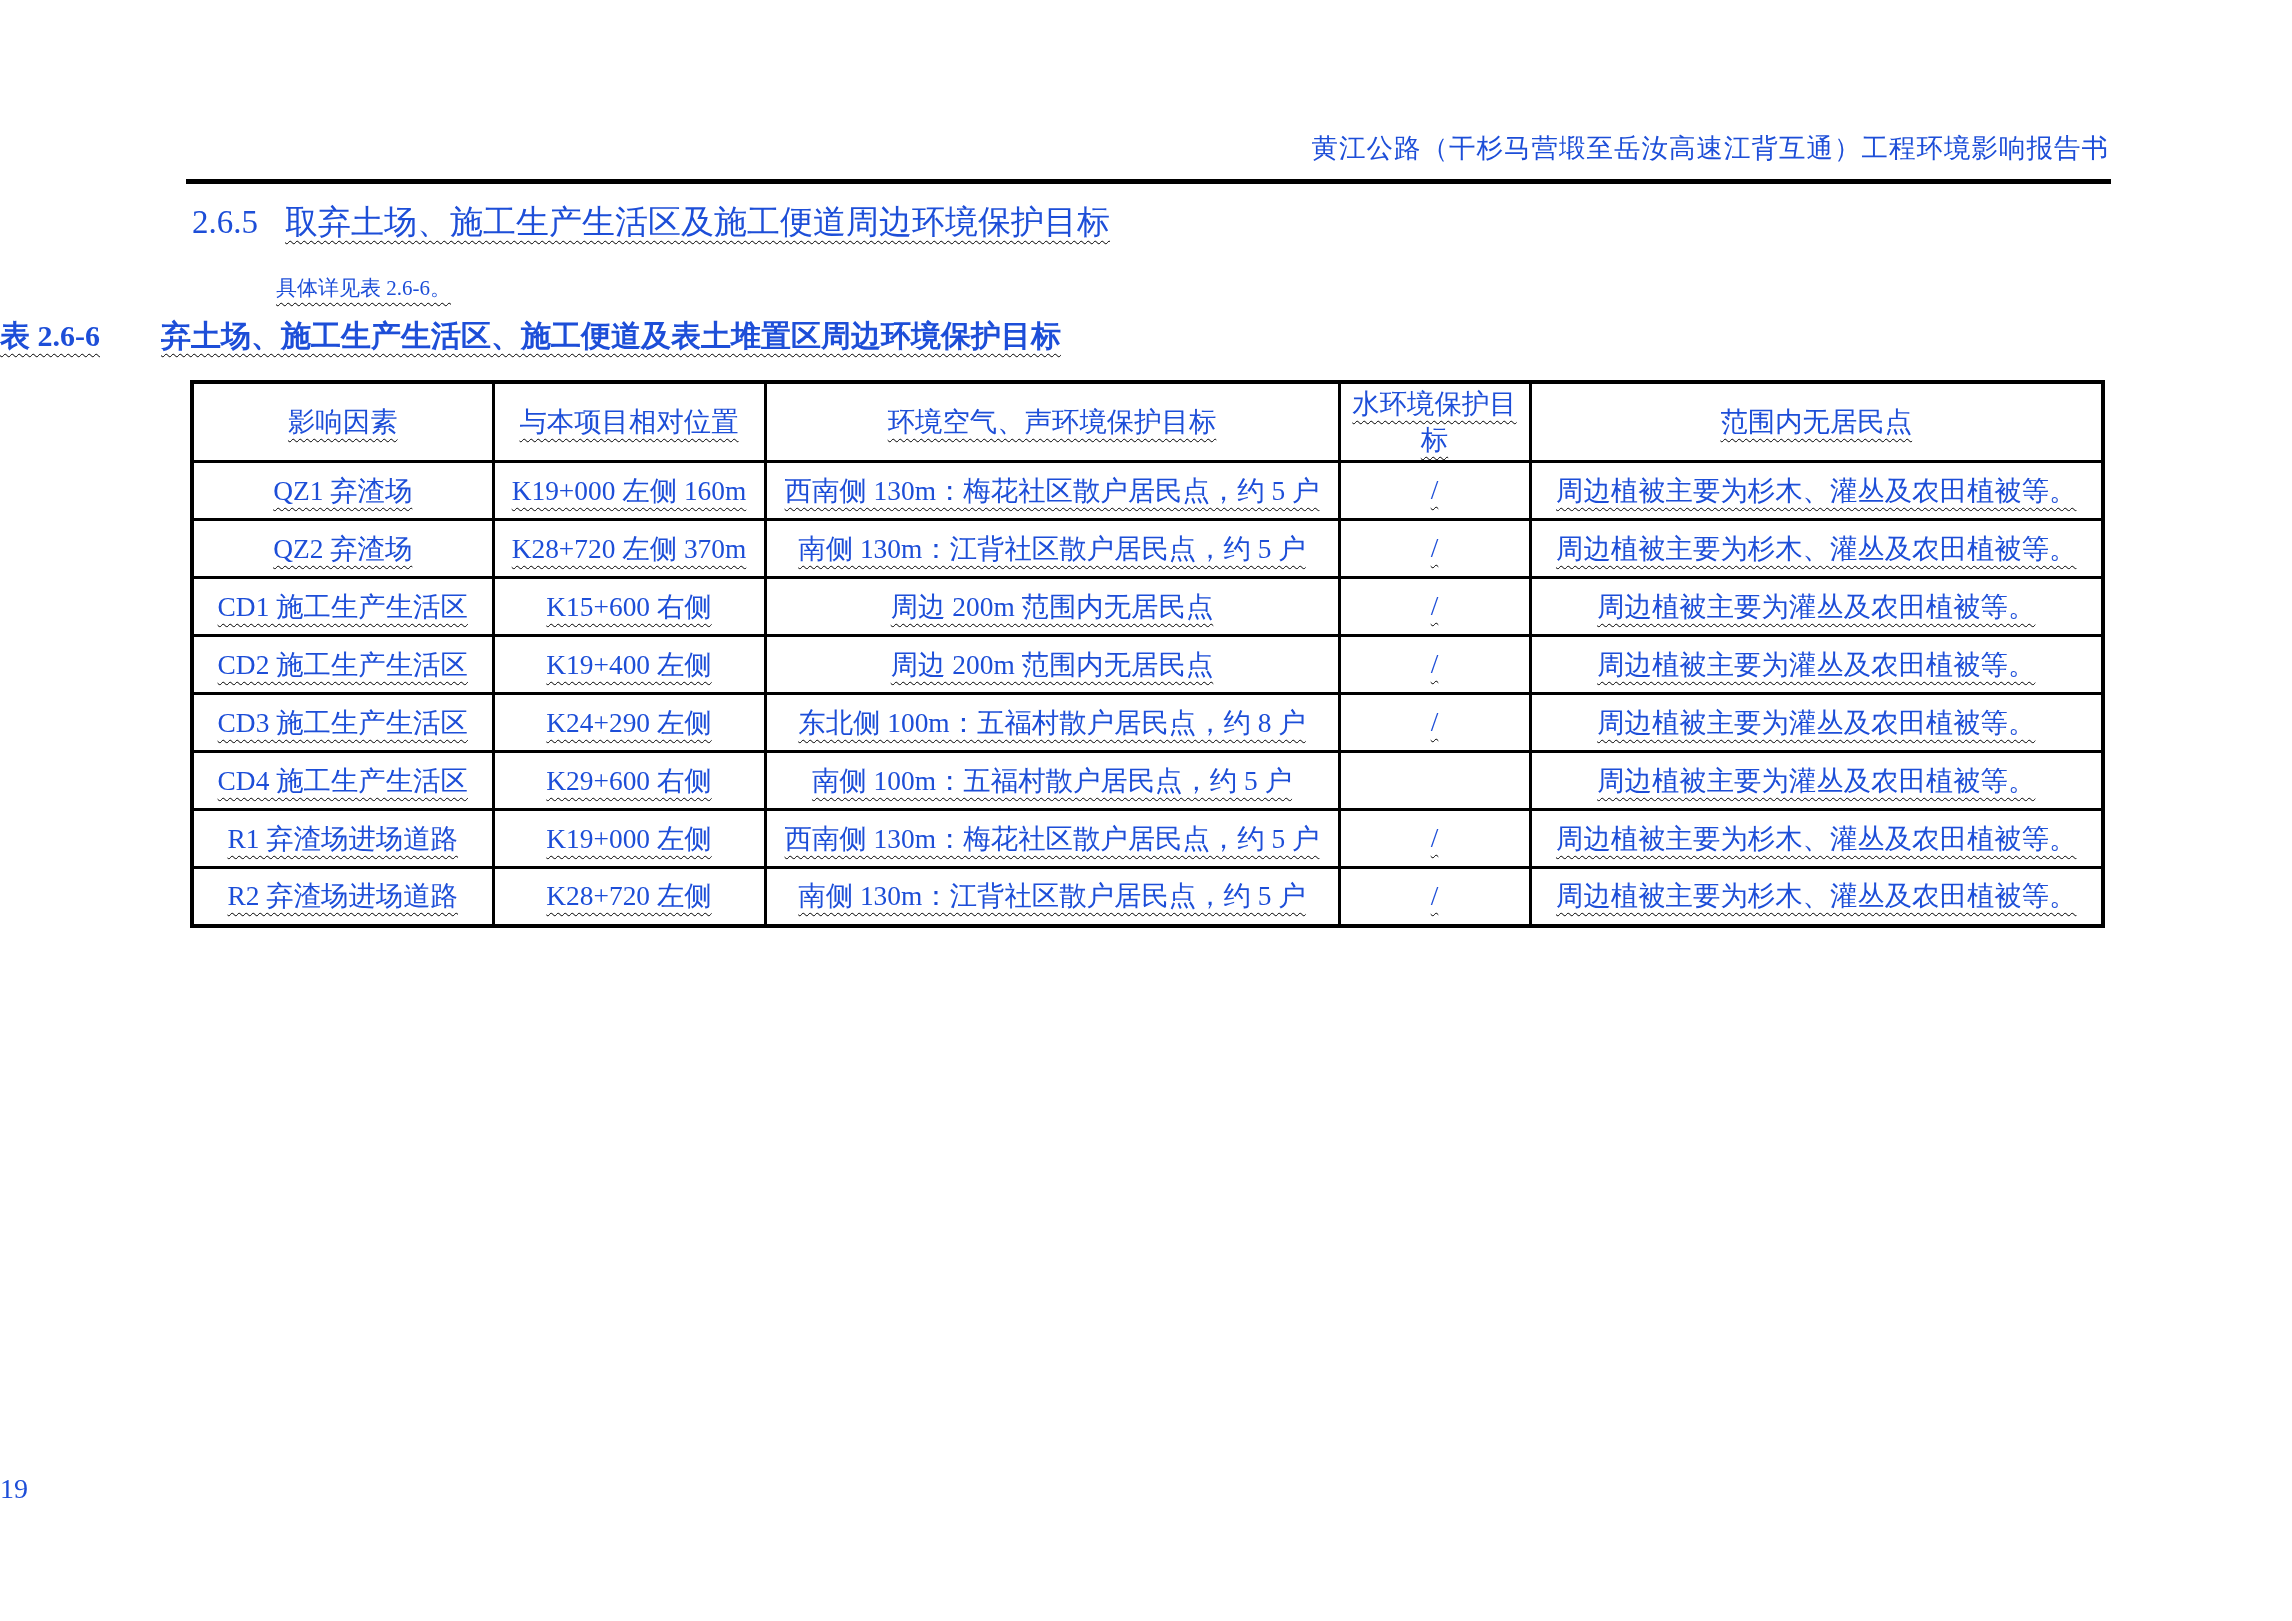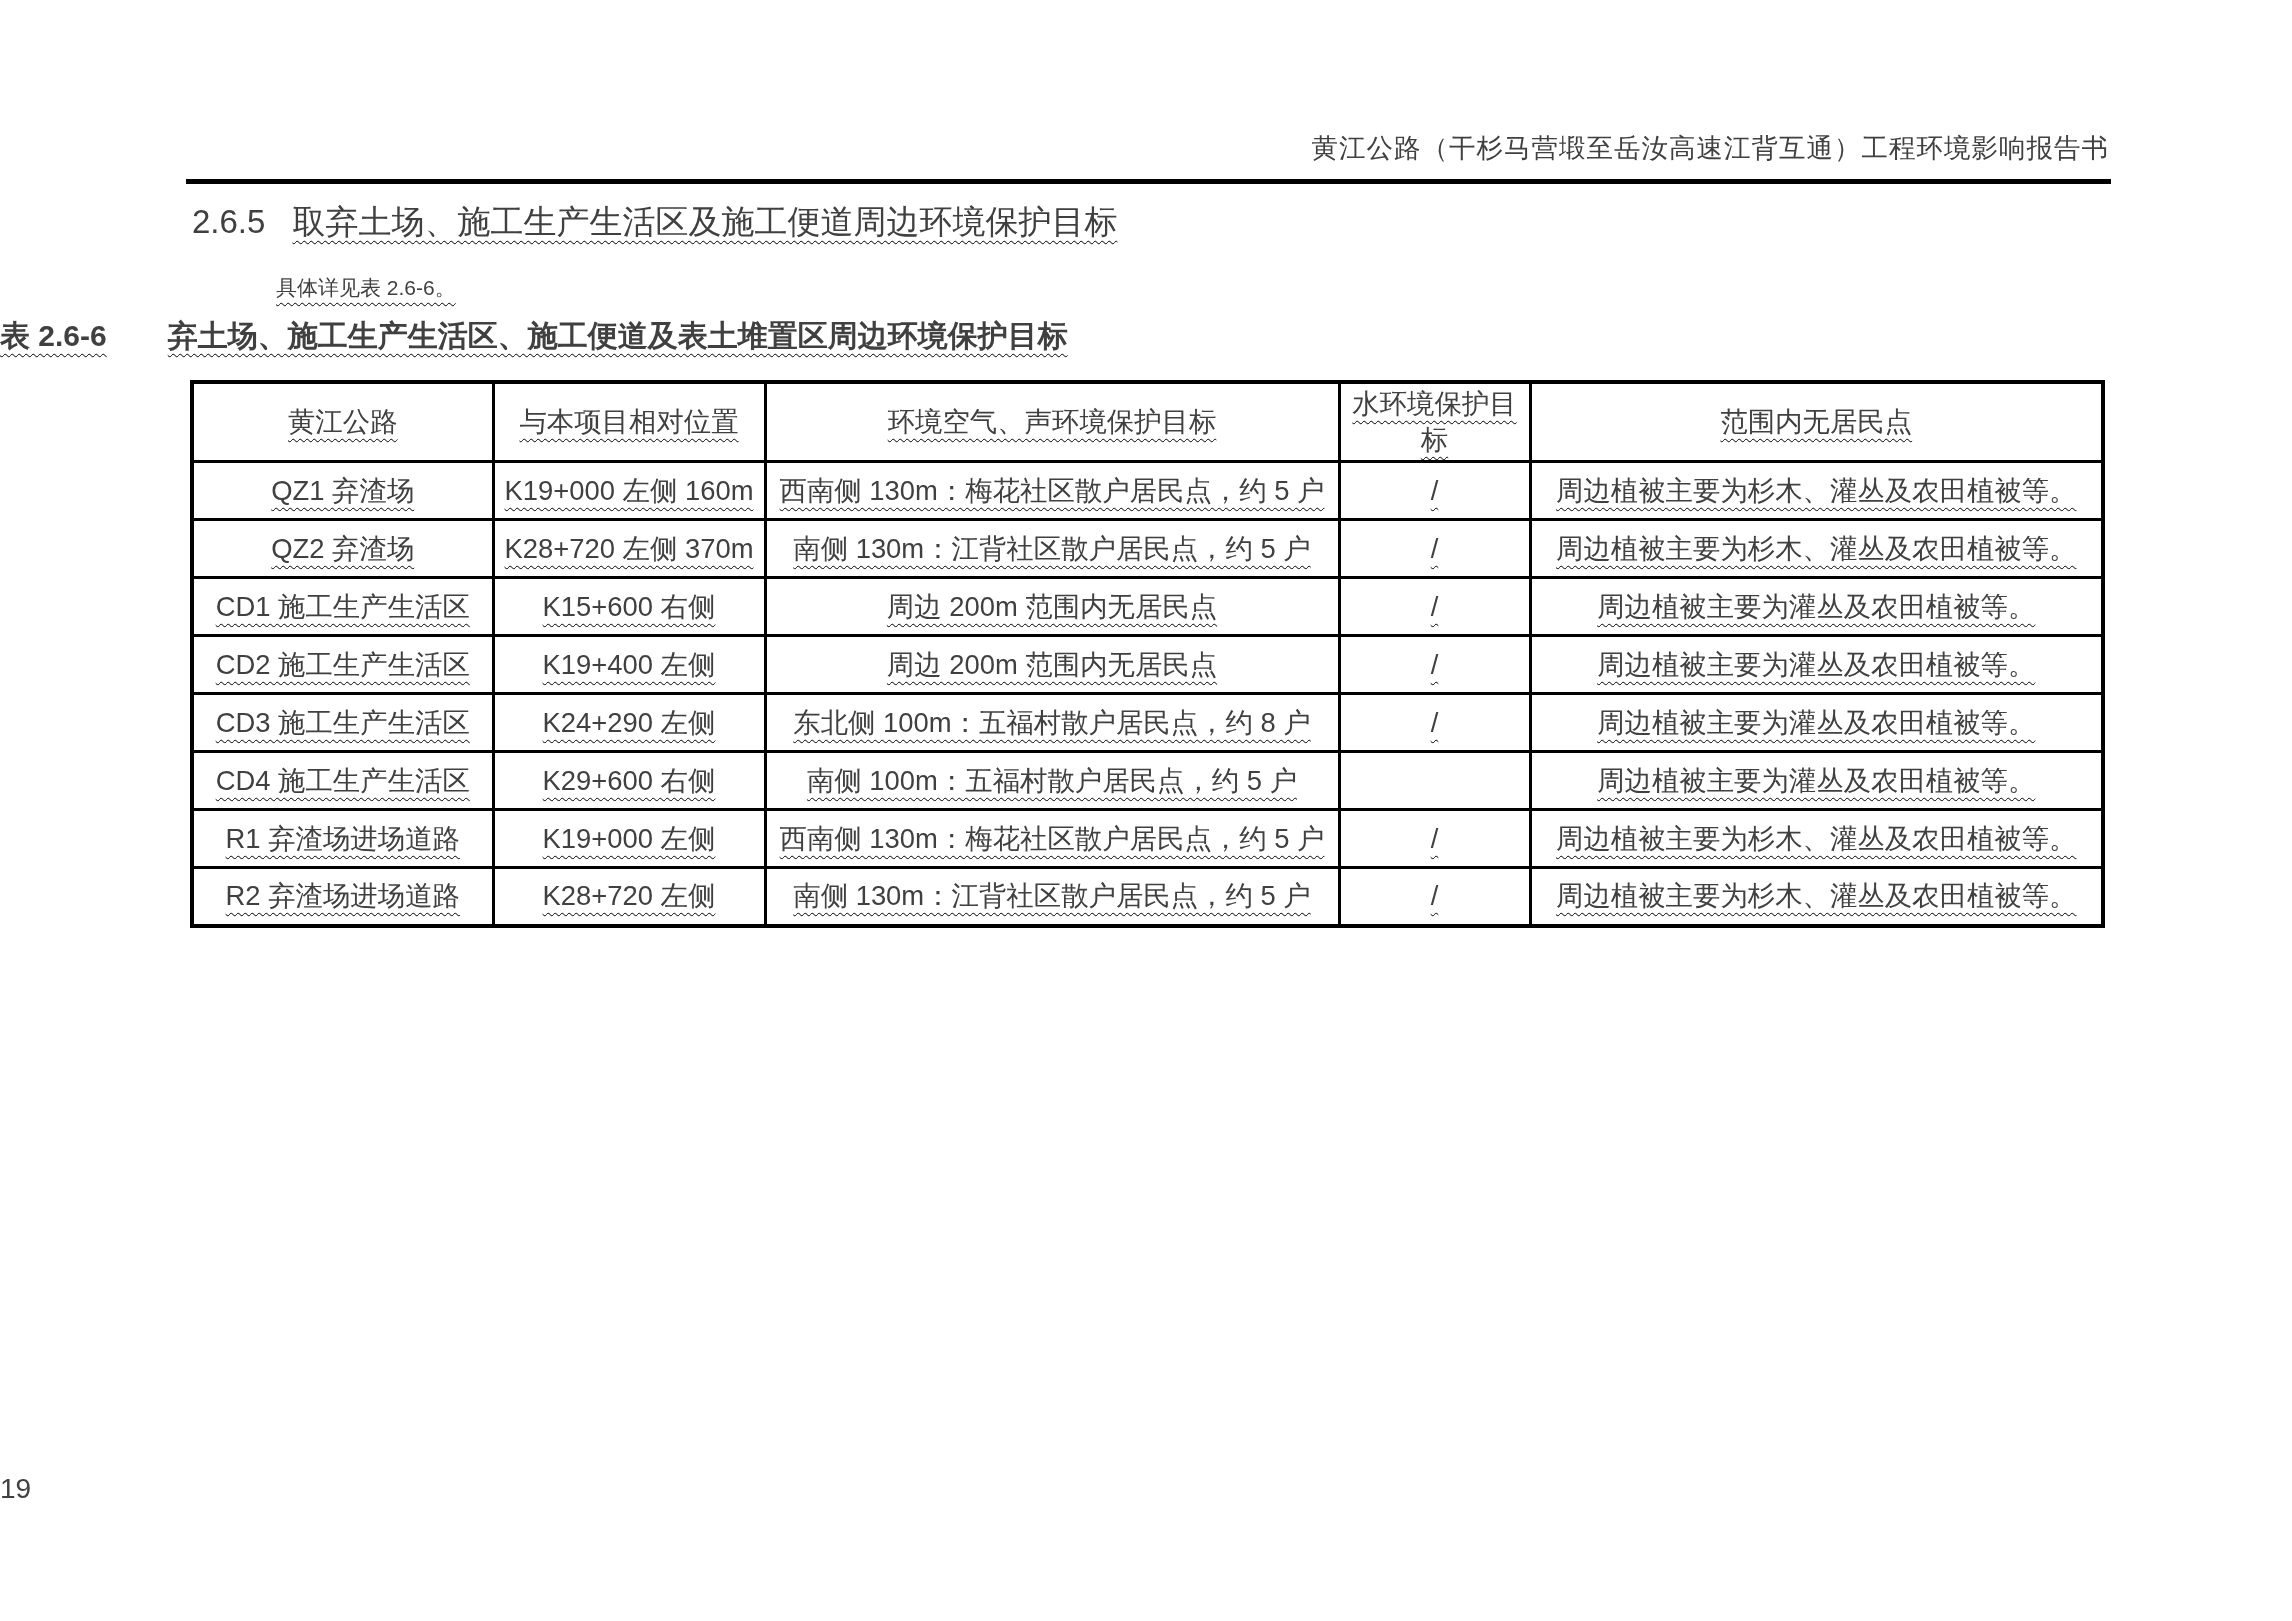--- a/index.html
+++ b/index.html
@@ -2,22 +2,22 @@
 <html><head>
 <meta charset="utf-8">
 <style>
   * { margin: 0; padding: 0; box-sizing: border-box; }
   html, body { background: #ffffff; }
   .page {
     position: relative;
     width: 2293px;
     height: 1621px;
     background: #ffffff;
-    font-family: Liberation Sans, sans-serif;
-    color: #404040;
+    font-family: Liberation Serif, serif;
+    color: #1d4ed8;
     overflow: hidden;
   }
   .wv {
     text-decoration: underline;
     text-decoration-style: wavy;
     text-decoration-thickness: 1px;
     text-underline-offset: 6.9px;
     text-decoration-color: #000000;
   }
   .doc-header {
@@ -116,21 +116,21 @@
   <table class="env-table">
     <colgroup>
       <col style="width:301px">
       <col style="width:272px">
       <col style="width:574px">
       <col style="width:191px">
       <col style="width:573px">
     </colgroup>
     <tbody>
       <tr class="head-row">
-        <th><span class="wv">黄江公路</span></th>
+        <th><span class="wv">影响因素</span></th>
         <th><span class="wv">与本项目相对位置</span></th>
         <th><span class="wv">环境空气、声环境保护目标</span></th>
         <th><span class="wv">水环境保护目标</span></th>
         <th><span class="wv">范围内无居民点</span></th>
       </tr>
       <tr class="data-row">
         <td><span class="wv">QZ1 弃渣场</span></td>
         <td><span class="wv">K19+000 左侧 160m</span></td>
         <td><span class="wv">西南侧 130m：梅花社区散户居民点，约 5 户</span></td>
         <td><span class="wv">/</span></td>

